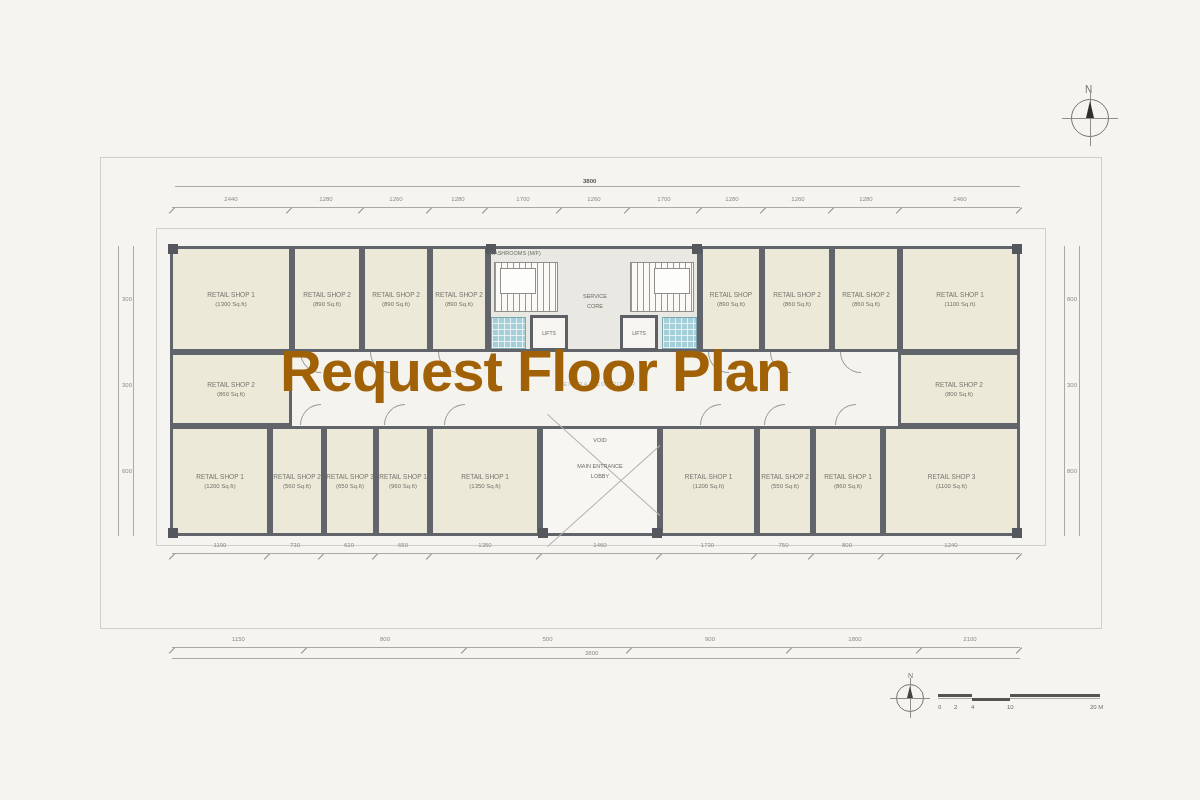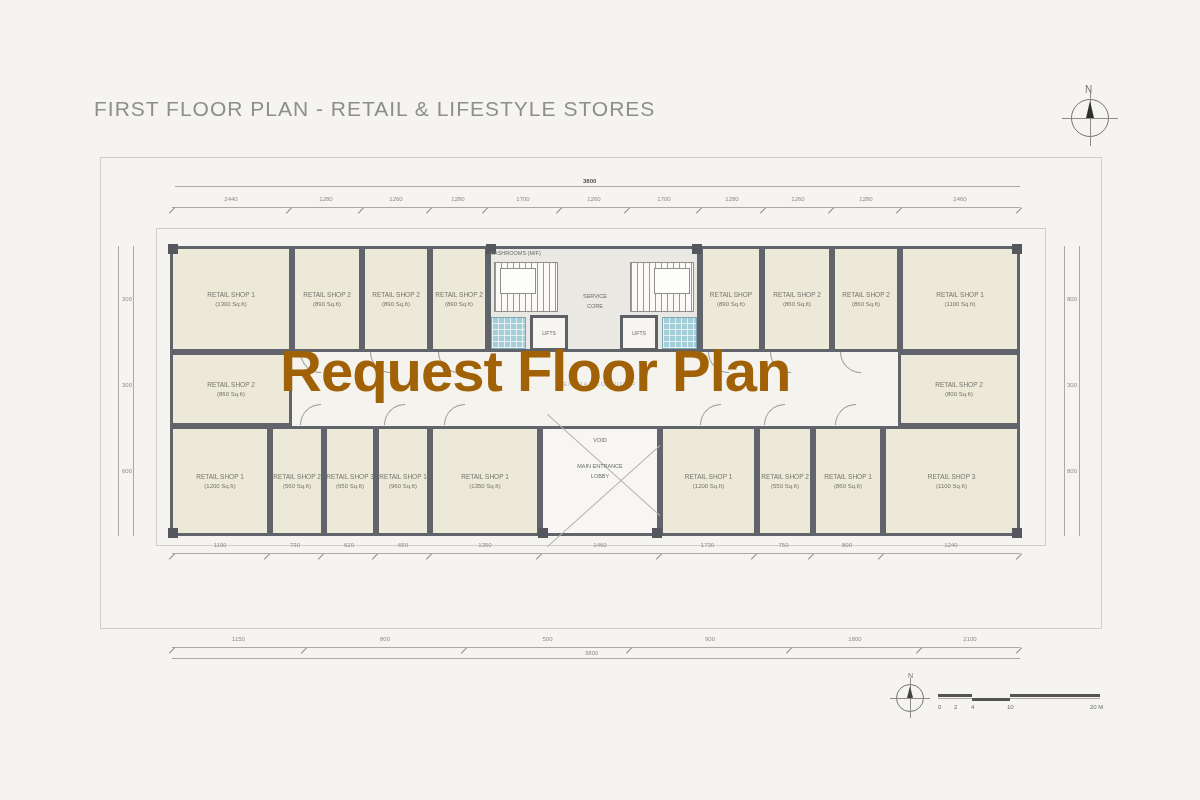--- a/index.html
+++ b/index.html
@@ -60,21 +60,20 @@
                   color:#b7b6b0;letter-spacing:1px;z-index:4;white-space:nowrap;}
   
   #watermark{left:280px;top:342px;width:600px;text-align:left;font-size:58px;font-weight:700;
              color:#a16207;z-index:50;letter-spacing:-1px;line-height:1;}
 </style>
 </head>
 <body>
 
 <div id="canvas">
 
-  <div class="abs" id="title">FIRST FLOOR PLAN - RETAIL &amp; LIFESTYLE STORES</div>
 
   <div class="abs" style="left:1058px;top:84px;width:64px;height:66px;">
     <div class="abs nlabel" style="left:27px;top:0;">N</div>
     <div class="abs ccirc" style="left:13px;top:15px;width:38px;height:38px;"></div>
     <div class="abs cline" style="left:4px;top:34px;width:56px;height:1px;"></div>
     <div class="abs cline" style="left:32px;top:6px;width:1px;height:56px;"></div>
     <div class="abs needle" style="left:28px;top:17px;border-bottom:17px solid #2f2f2a;"></div>
   </div>
 
   <div class="abs boundary" style="left:100px;top:157px;width:1000px;height:470px;"></div>

